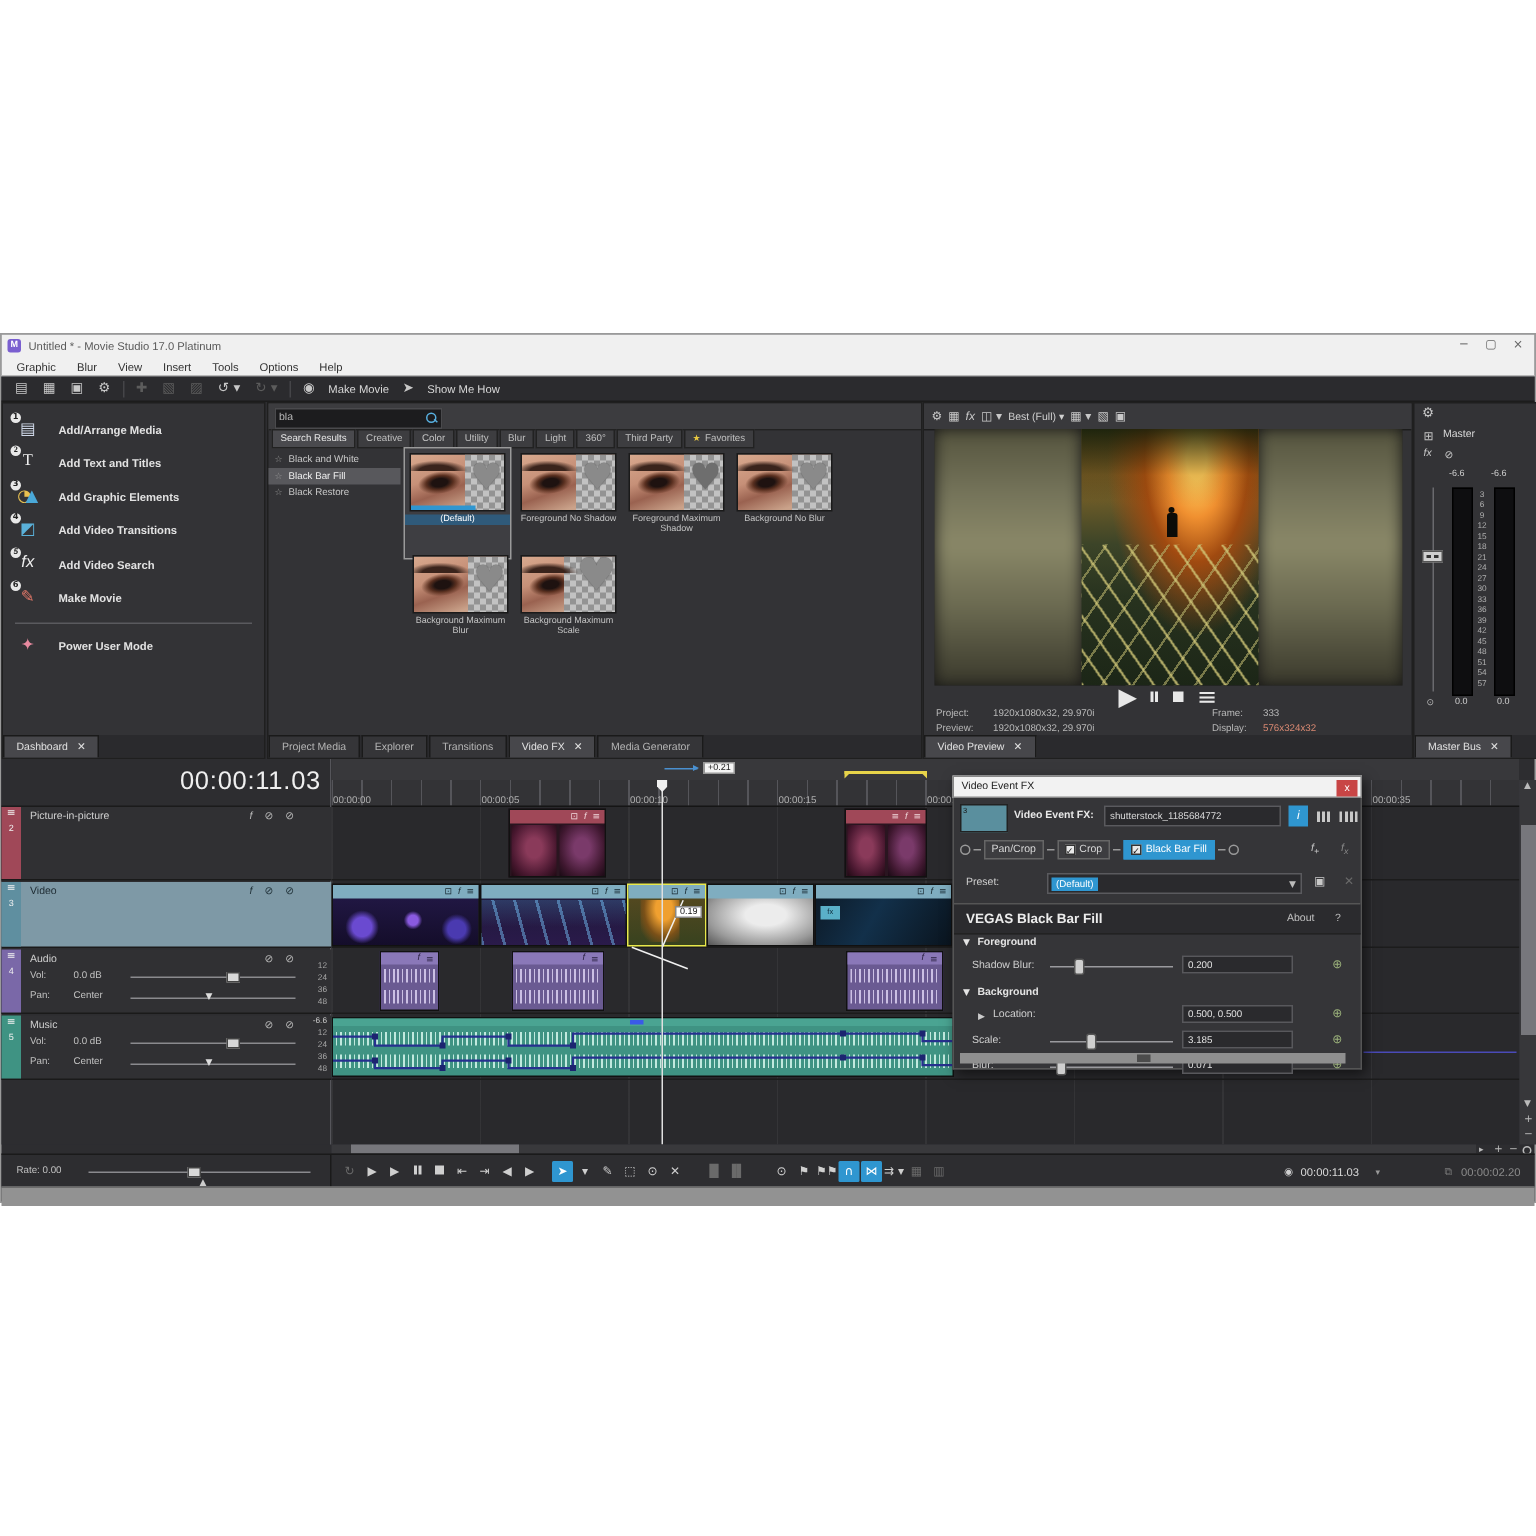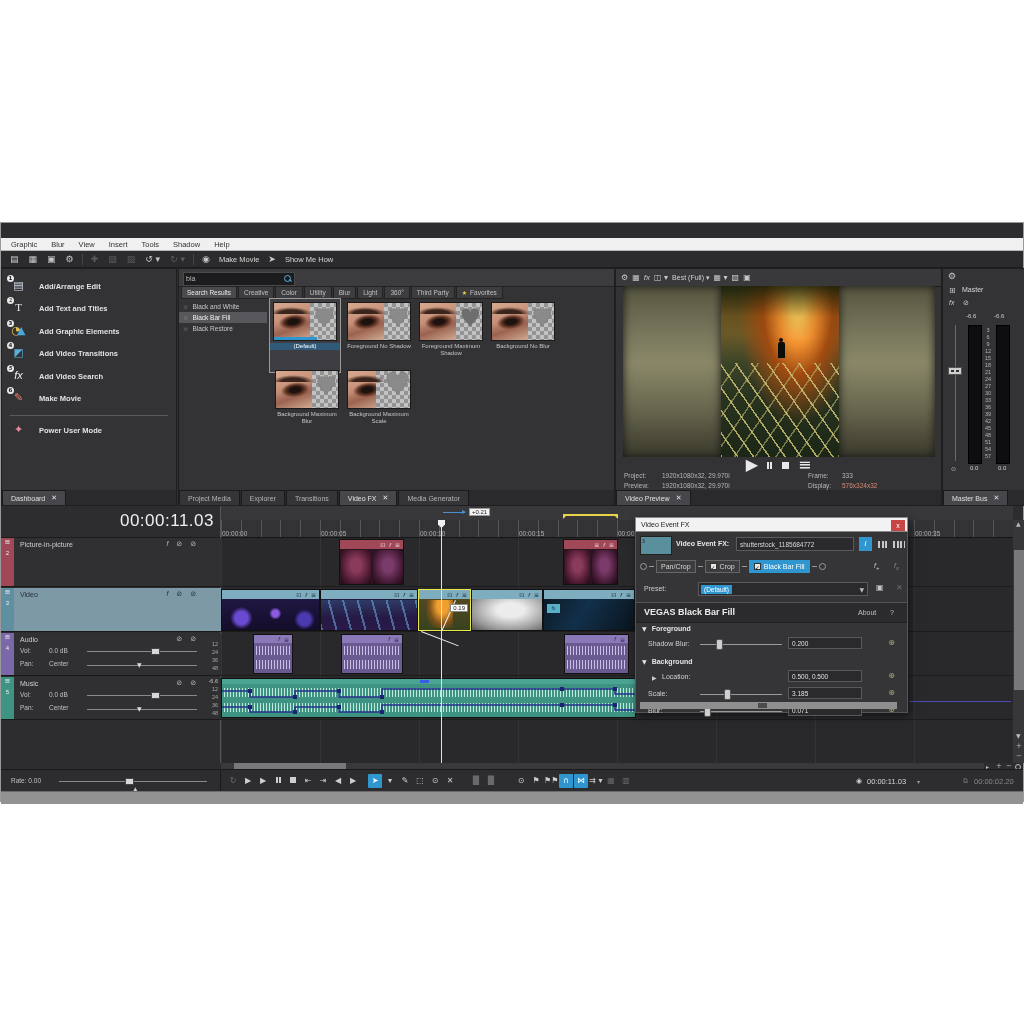--- a/index.html
+++ b/index.html
@@ -143,28 +143,37 @@
   .gridicon{display:inline-block;width:9px;height:7px;background:repeating-linear-gradient(90deg,#c8c8c8 0 2px,rgba(0,0,0,0) 2px 3.5px);}
   .fxd-scroll{position:absolute;left:4px;right:10px;bottom:3px;height:7px;background:#8f8f8f;}
   .fxd-scroll::after{content:"";position:absolute;left:46%;top:1px;width:9px;height:5px;background:#4c4c4c;}
 </style>
 </head>
 <body>
 <div class="page">
 
 <div class="app">
 
+  <div class="titlebar">
+    <span class="appicon">M</span>
+    <span>Untitled * - Movie Studio 17.0 Platinum</span>
+    <span class="wbtns">
+      <span class="wbtn ico">─</span>
+      <span class="wbtn ico">▢</span>
+      <span class="wbtn ico">×</span>
+    </span>
+  </div>
 
   <div class="menubar">
     <span class="menu-item">Graphic</span>
     <span class="menu-item">Blur</span>
     <span class="menu-item">View</span>
     <span class="menu-item">Insert</span>
     <span class="menu-item">Tools</span>
-    <span class="menu-item">Shadow</span>
+    <span class="menu-item">Options</span>
     <span class="menu-item">Help</span>
   </div>
 
   <div class="toolbar">
     <span class="tbico ico">▤</span>
     <span class="tbico ico">▦</span>
     <span class="tbico ico">▣</span>
     <span class="tbico ico">⚙</span>
     <span class="tbsep"></span>
     <span class="tbico ico dim">✚</span>
@@ -175,21 +184,21 @@
     <span class="tbsep"></span>
     <span class="tbico ico">◉</span>
     <span class="tblabel">Make Movie</span>
     <span class="tbico ico">➤</span>
     <span class="tblabel">Show Me How</span>
   </div>
 
   <div class="panel" style="left:0;top:45px;width:176px;height:238px;">
     <div class="dash-item" style="top:8px;">
           <span class="dash-glyph ico" style="color:#cfd8e8;"><span class="dash-num">1</span>▤</span>
-          <span class="dash-label">Add/Arrange Edit</span>
+          <span class="dash-label">Add/Arrange Media</span>
         </div>
     <div class="dash-item" style="top:30px;">
           <span class="dash-glyph" style="color:#eee;font-family:'Liberation Serif',serif;"><span class="dash-num">2</span>T</span>
           <span class="dash-label">Add Text and Titles</span>
         </div>
     <div class="dash-item" style="top:53px;">
           <span class="dash-glyph ico" style="color:#e8c050;"><span class="dash-num">3</span>◔<span style="color:#4aa8d8;margin-left:-4px;">▲</span></span>
           <span class="dash-label">Add Graphic Elements</span>
         </div>
     <div class="dash-item" style="top:75px;">

